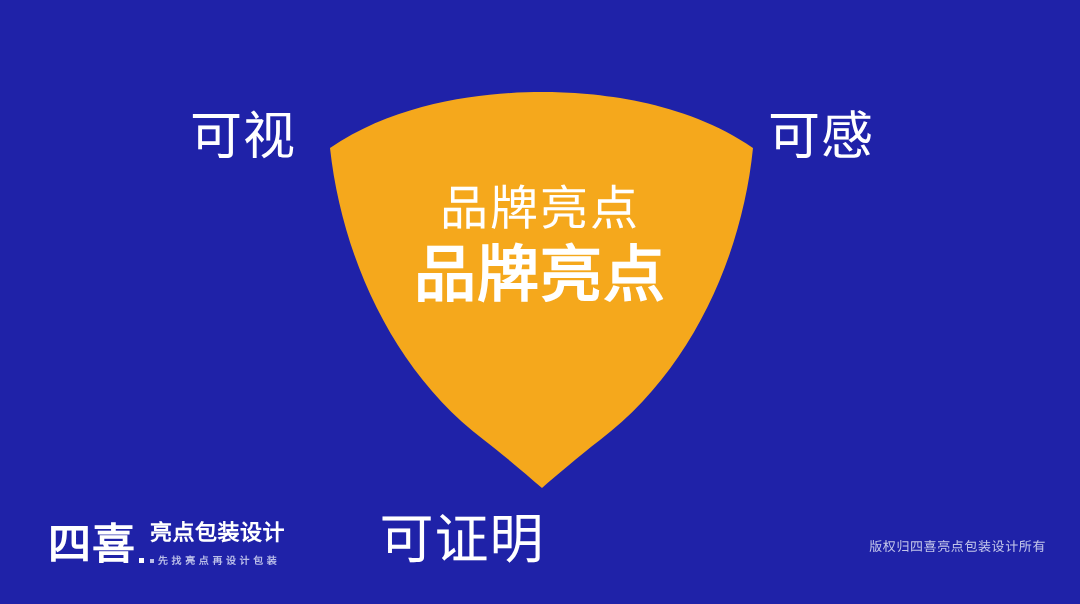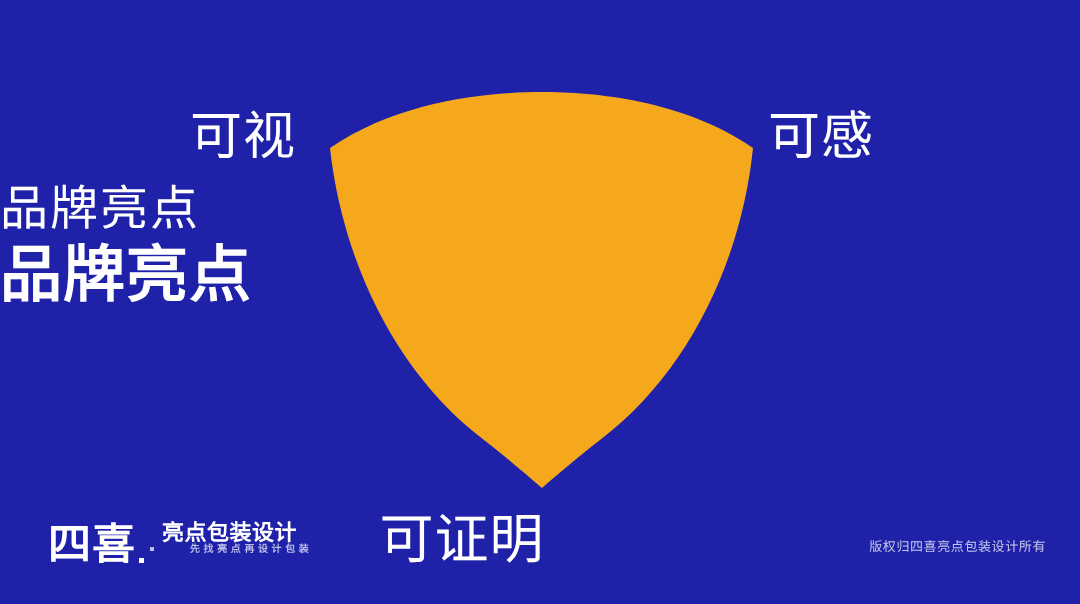--- a/index.html
+++ b/index.html
@@ -50,21 +50,21 @@
     text-align: center;
     font-size: 54px;
   }
 
   
   #shield-text {
     position: absolute;
     left: 0;
     top: 184px;
     width: 1080px;
-    text-align: left;
+    text-align: center;
     pointer-events: none;
   }
   #shield-heading {
     display: block;
     color: #ffffff;
     font-size: 48px;
     font-weight: 300;
     line-height: 1.04;
     letter-spacing: 2px;
   }
@@ -106,27 +106,25 @@
     flex-direction: column;
     justify-content: flex-start;
   }
   #logo-name {
     color: #ffffff;
     font-size: 22px;
     font-weight: 700;
     line-height: 1.06;
     letter-spacing: 0.5px;
     white-space: nowrap;
-    margin-left: 12px;
   }
   #logo-tagline-row {
     display: flex;
     align-items: center;
-    margin-top: 0;
-    gap: 32px;
+    margin-top: 12px;
   }
   #logo-bullet {
     width: 4px;
     height: 4px;
     background: #b9bde8;
     margin-right: 4px;
   }
   #logo-tagline {
     color: #b9bde8;
     font-size: 10px;

